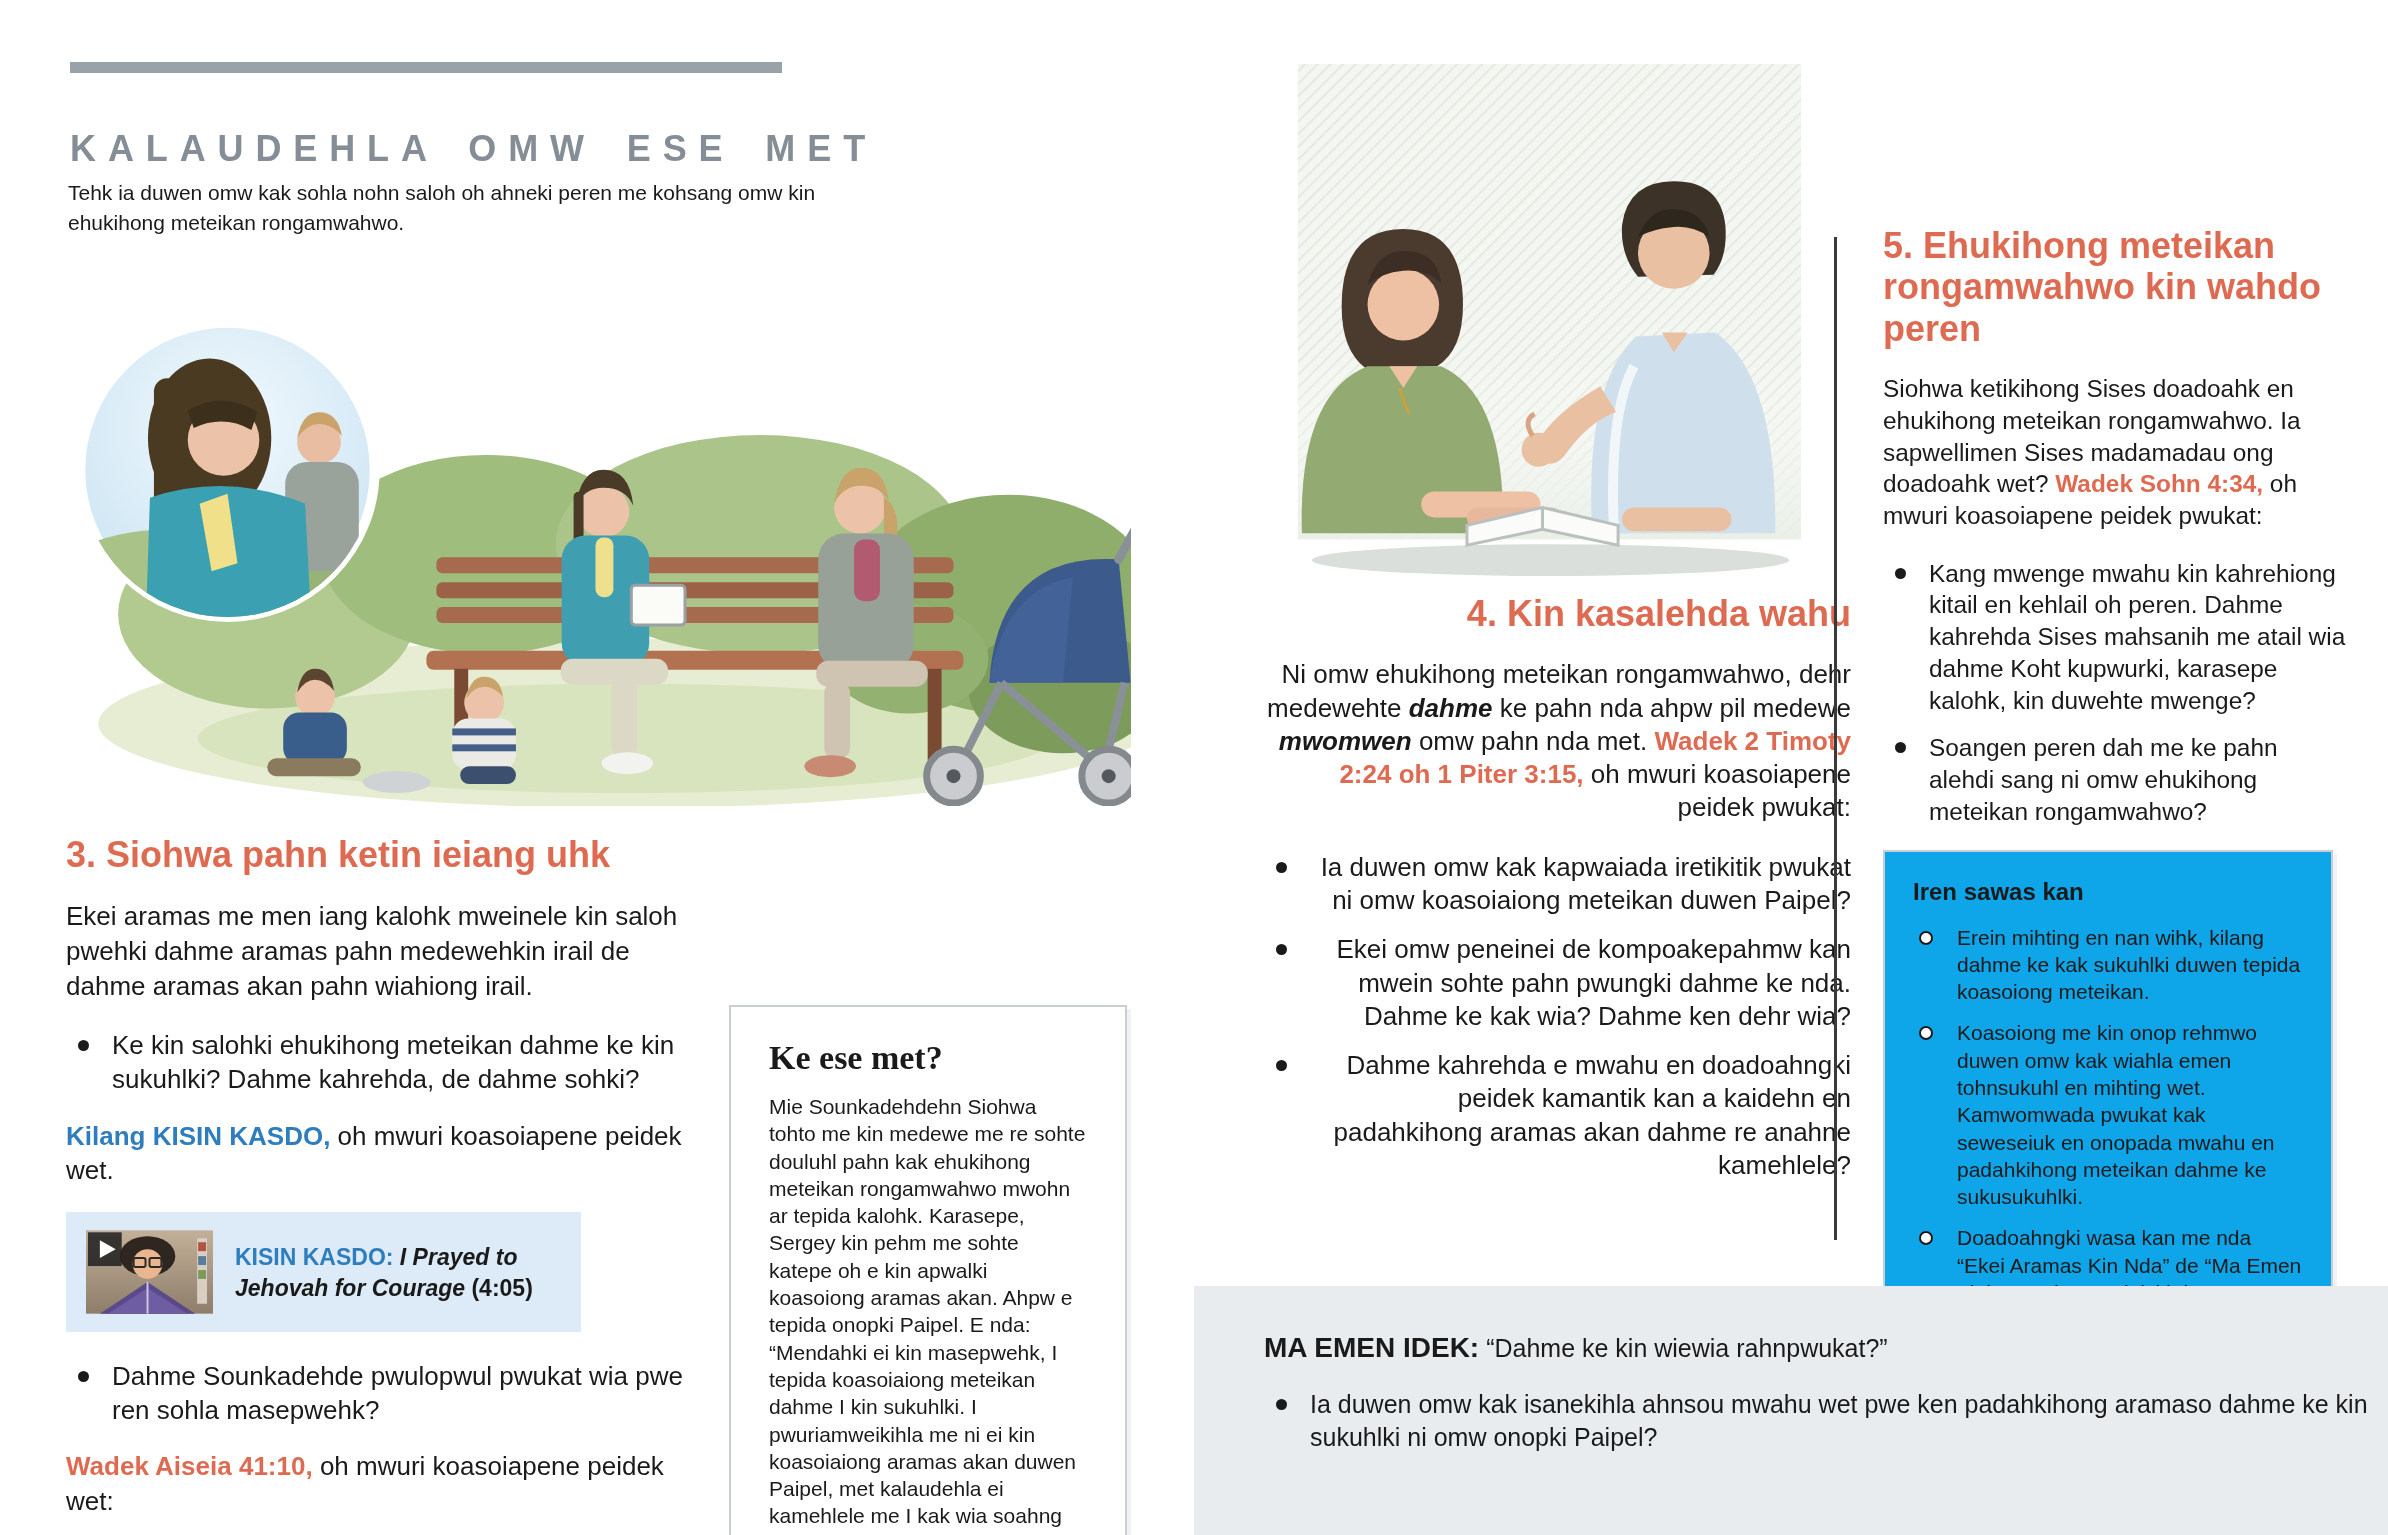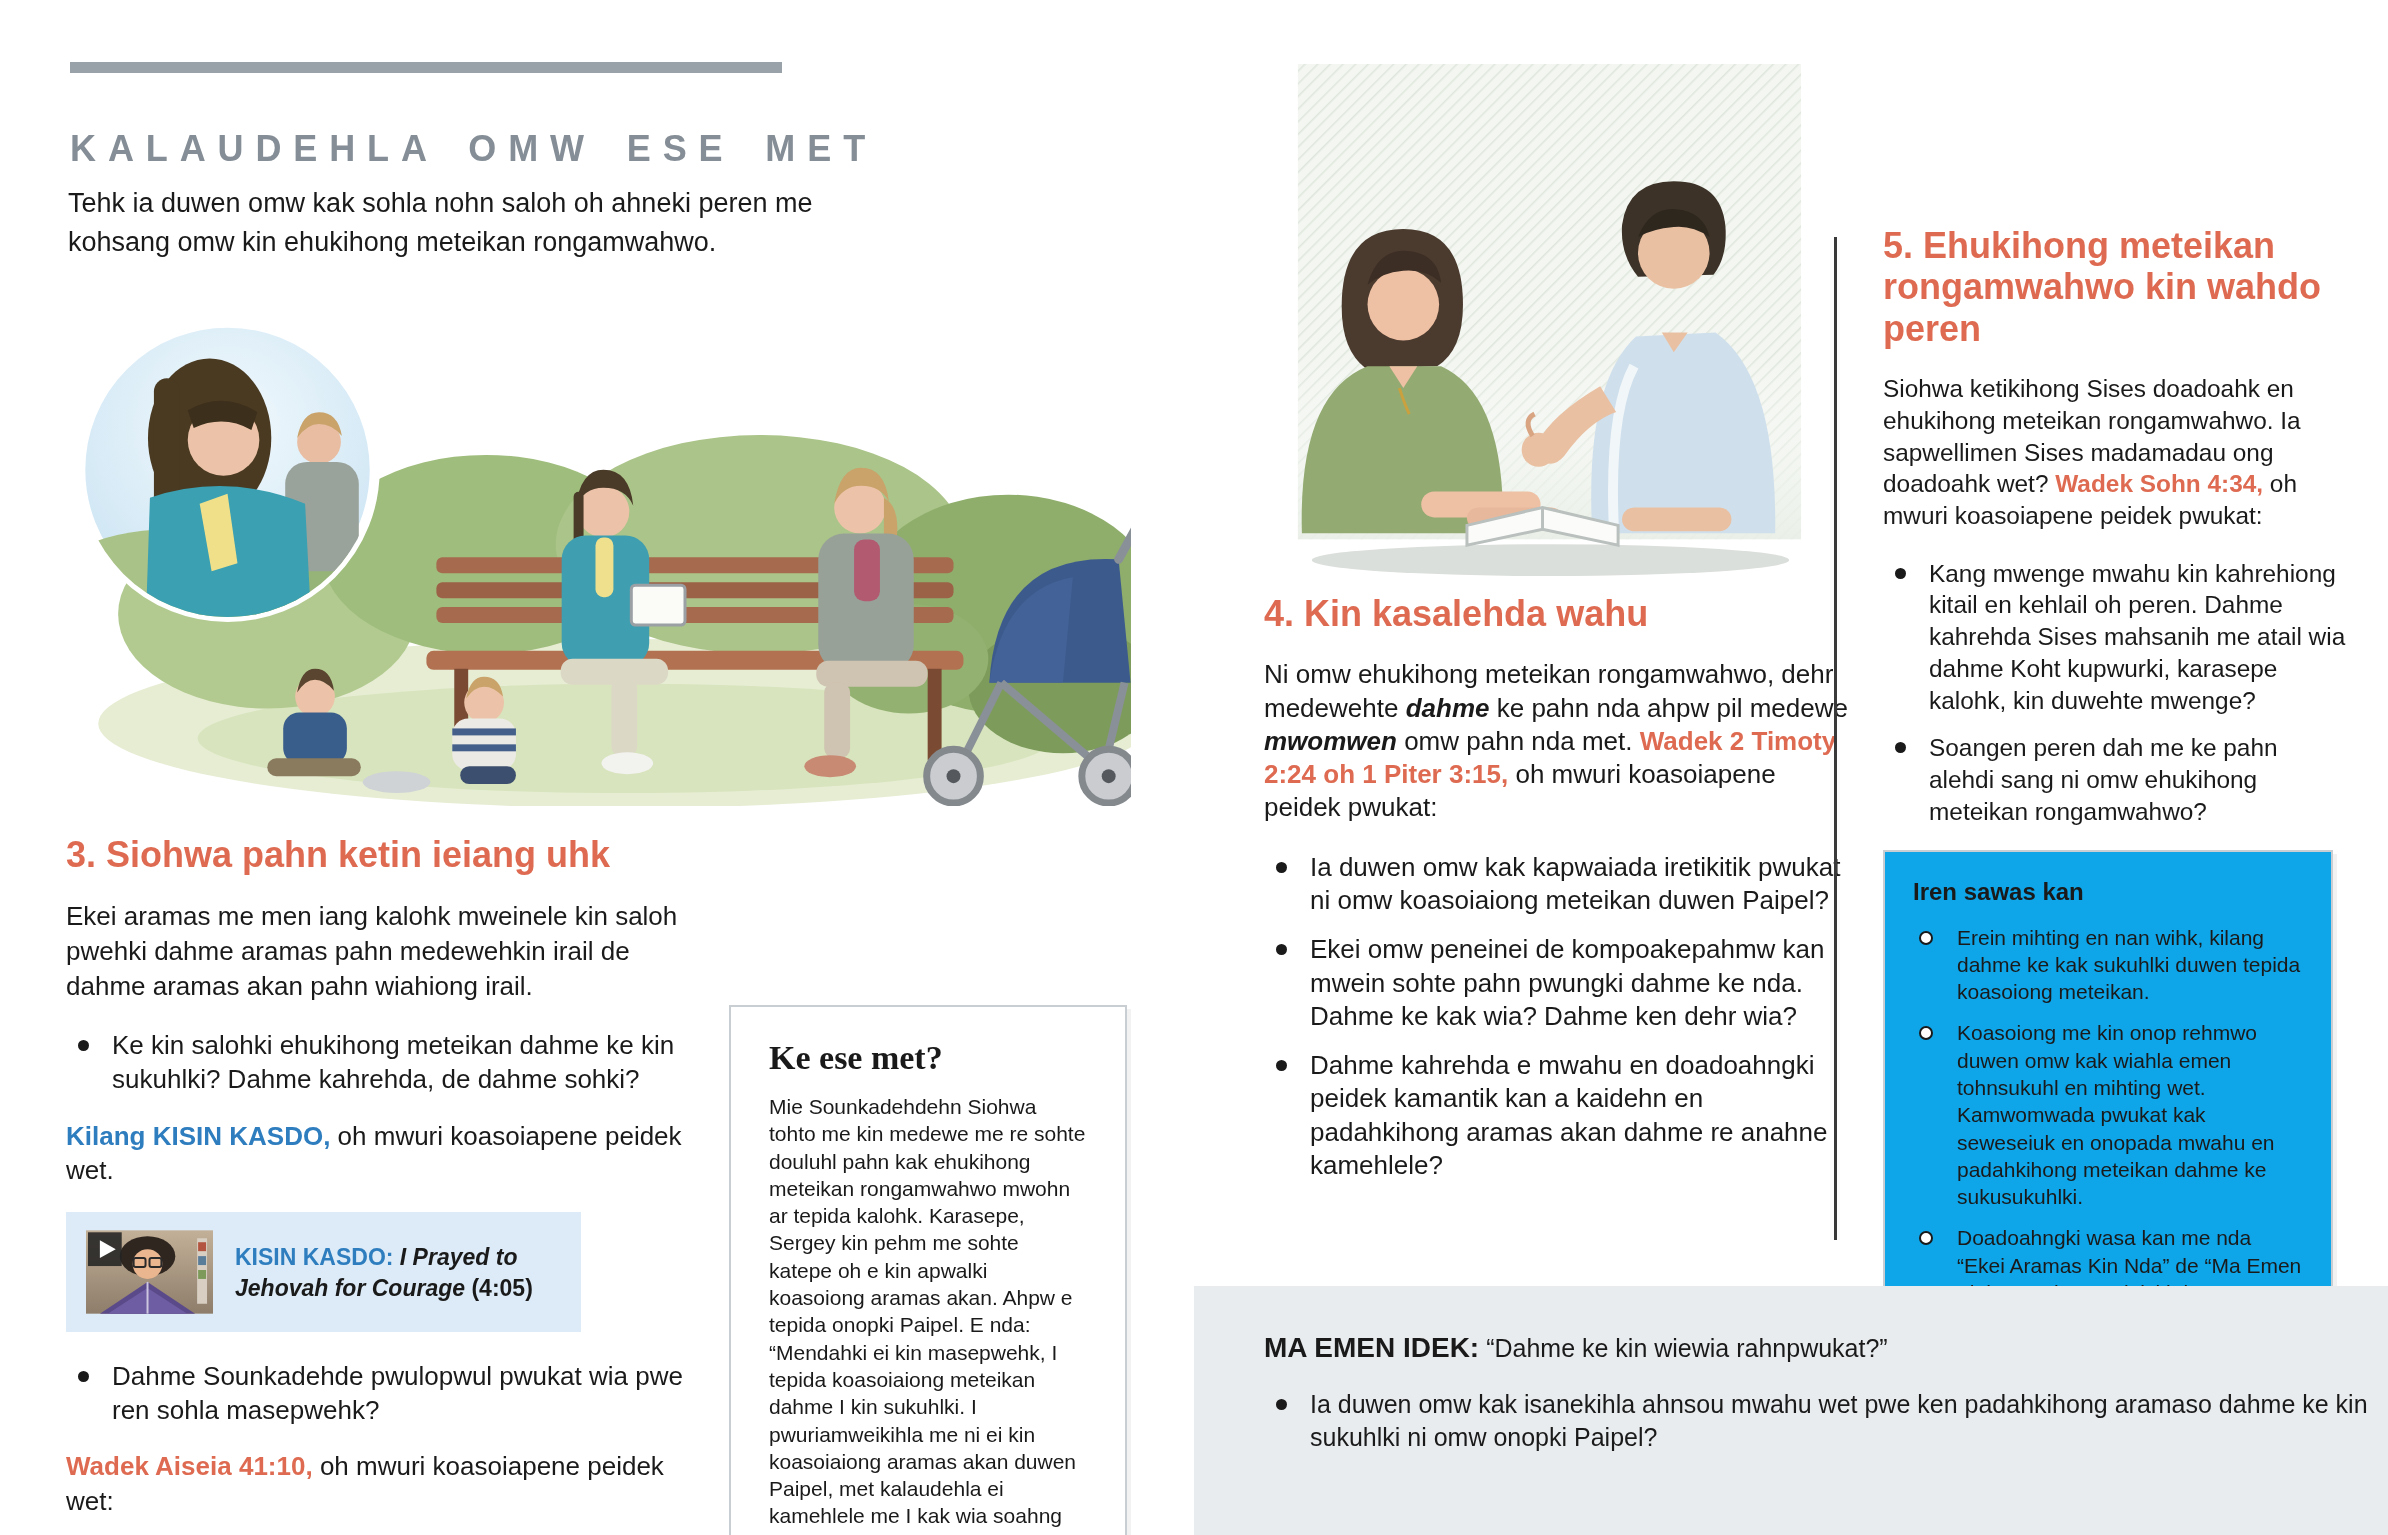--- a/index.html
+++ b/index.html
@@ -17,40 +17,40 @@
   html,body{margin:0;padding:0;}
   body{
     width:2388px;height:1535px;position:relative;background:#fff;
     font-family:"Liberation Sans",sans-serif;color:var(--text);
     overflow:hidden;
   }
   
   .kicker-bar{position:absolute;left:70px;top:62px;width:712px;height:11px;background:var(--kicker-bar);}
   .kicker{position:absolute;left:70px;top:104px;font-size:36px;font-weight:bold;
     letter-spacing:.33em;word-spacing:.25em;color:var(--kicker);white-space:nowrap;}
-  .intro{position:absolute;left:68px;top:157px;width:806px;font-size:27px;line-height:1.45;}
+  .intro{position:absolute;left:68px;top:157px;width:806px;font-size:21px;line-height:1.45;}
   
   #park-art{position:absolute;left:58px;top:261px;width:1073px;height:545px;}
   #study-art{position:absolute;left:1272px;top:58px;width:549px;height:525px;}
   svg{display:block;}
   
   .sec-head{font-size:36px;line-height:1.15;font-weight:bold;color:var(--accent);margin:0 0 24px;}
   .body-p{font-size:26px;line-height:1.33;margin:0 0 26px;}
   .lead{font-size:26px;line-height:1.33;margin:0 0 24px;}
   .link-blue{color:var(--link);font-weight:bold;text-decoration:none;cursor:pointer;}
   .link-orange{color:var(--accent);font-weight:bold;text-decoration:none;cursor:pointer;}
   .bi{font-weight:bold;font-style:italic;}
   ul.blist,ul.olist{margin:0 0 22px;padding:0;list-style:none;}
   ul.blist li{position:relative;padding-left:46px;font-size:26px;line-height:1.3;margin-bottom:16px;}
   ul.blist li::before{content:"";position:absolute;left:12px;top:11px;width:11px;height:11px;border-radius:50%;background:var(--text);}
   ul.olist li{position:relative;padding-left:44px;font-size:21px;line-height:1.3;margin-bottom:14px;}
   ul.olist li::before{content:"";position:absolute;left:6px;top:7px;width:10px;height:10px;border-radius:50%;border:2.5px solid var(--text);background:#fff;}
   
   #col3{position:absolute;left:66px;top:834px;width:649px;}
-  #col4{position:absolute;left:1264px;top:593px;width:587px;}
+  #col4{position:absolute;left:1264px;top:593px;width:587px;text-align:right;}
   #col4 .body-p, #col4 ul.blist li{font-size:26px;line-height:1.28;}
   #col5{position:absolute;left:1883px;top:225px;width:466px;}
   #col5 .body-p, #col5 ul.blist li{font-size:24.4px;line-height:1.3;}
   #col5 ul.blist li::before{top:10px;}
   #divider{position:absolute;left:1834px;top:237px;width:3px;height:1003px;background:var(--divider);}
   
   .video-box{background:var(--video-bg);width:515px;padding:18px 20px;display:flex;gap:22px;align-items:center;margin:0 0 28px;cursor:pointer;}
   .video-thumb{width:127px;height:84px;flex:none;position:relative;}
   .video-caption{font-size:23px;line-height:1.35;margin:2px 0 0;font-weight:bold;}
   .video-caption .vt{font-style:italic;}

